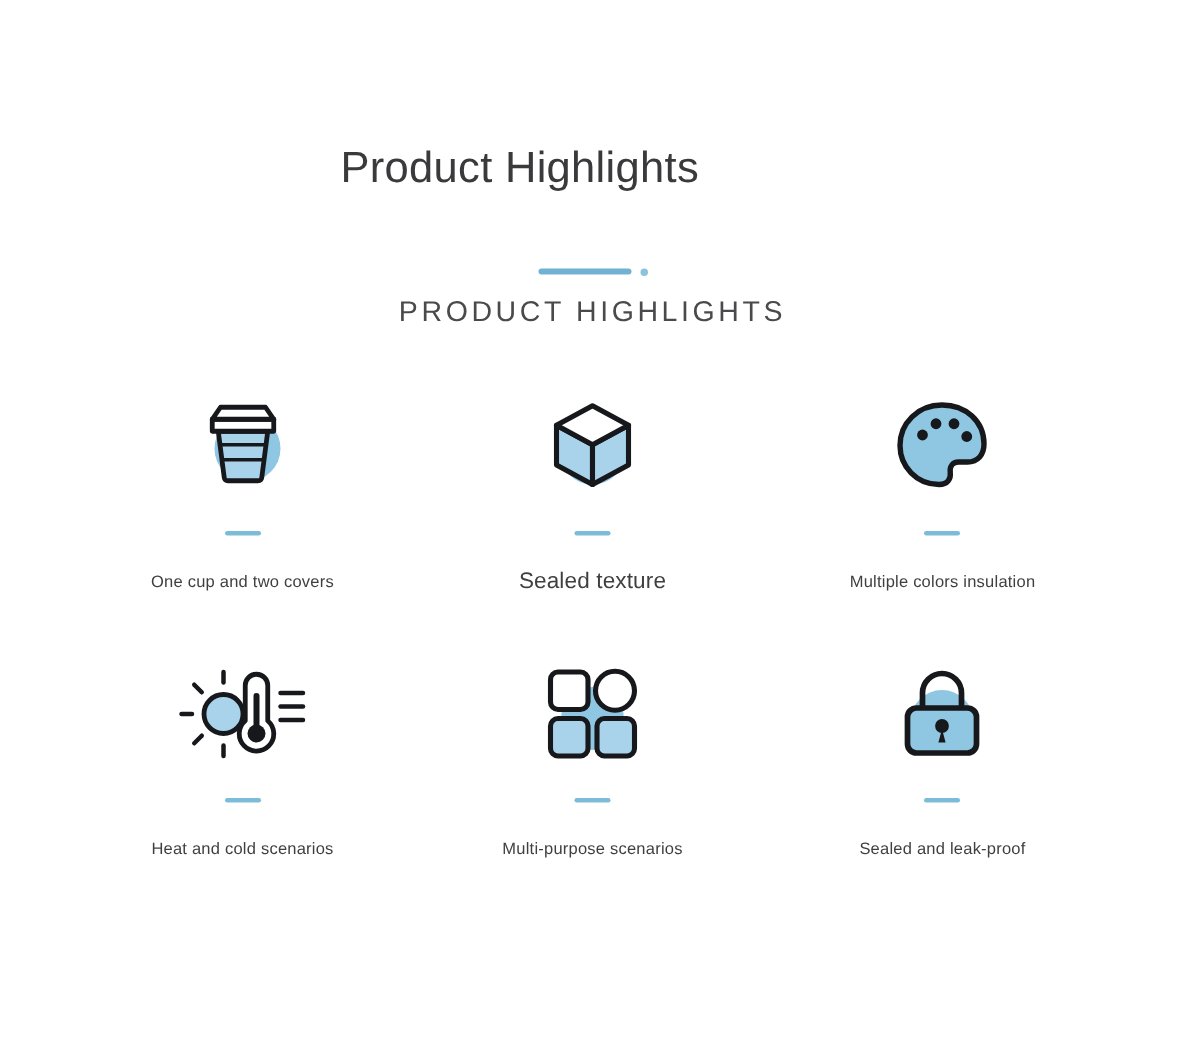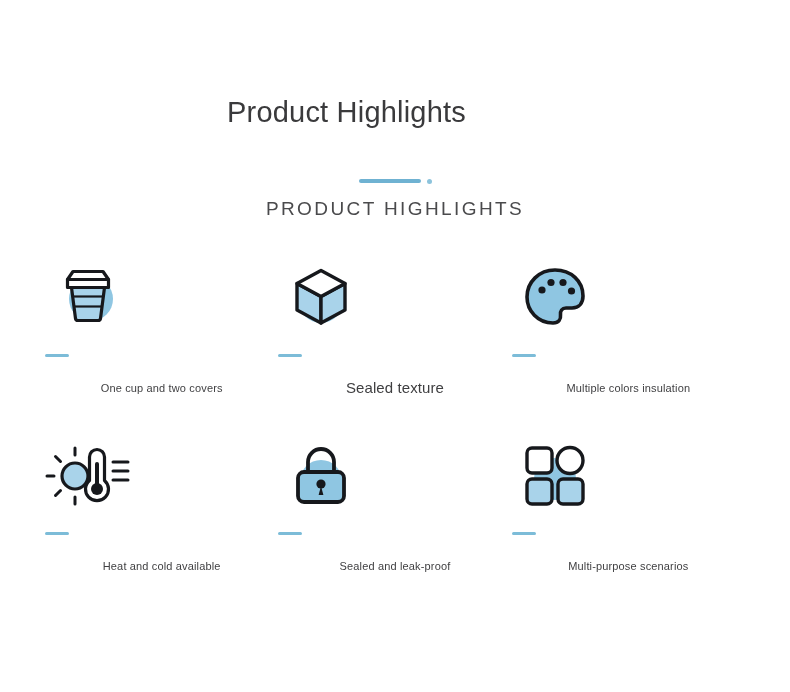--- a/index.html
+++ b/index.html
@@ -83,20 +83,21 @@
     left: 45px;
     width: 700px;
     display: grid;
     grid-template-columns: repeat(3, 1fr);
     grid-template-rows: 178px 178px;
   }
 
   .feature {
     display: flex;
     flex-direction: column;
+    align-items: center;
   }
 
   .icon-wrap {
     width: 86px;
     height: 72px;
     display: flex;
     align-items: center;
     justify-content: center;
   }
 
@@ -215,48 +216,48 @@
           <line x1="52" y1="20" x2="52" y2="42" stroke="#16181c" stroke-width="4" stroke-linecap="round"></line>
 
           <g stroke="#16181c" stroke-width="3" stroke-linecap="round">
             <line x1="68" y1="18" x2="83" y2="18"></line>
             <line x1="68" y1="27" x2="83" y2="27"></line>
             <line x1="68" y1="36" x2="83" y2="36"></line>
           </g>
         </svg>
       </div>
       <div class="feature-rule"></div>
-      <div class="feature-label">Heat and cold available</div>
-    </div>
-
-    <div class="feature">
-      <div class="icon-wrap">
-        <svg width="60" height="66" viewBox="0 0 60 66">
-          <circle cx="30" cy="38" r="21" fill="#8fc6e2"></circle>
-
-          <path d="M17 30 L17 19 a13 13 0 0 1 26 0 L43 30" fill="none" stroke="#16181c" stroke-width="3.8" stroke-linecap="round"></path>
-
-          <rect x="7" y="29" width="46" height="30" rx="6" fill="#8fc6e2" stroke="#16181c" stroke-width="3.8"></rect>
-
-          <circle cx="30" cy="41" r="4.6" fill="#16181c"></circle>
-          <path d="M30 43 L27.6 52 L32.4 52 Z" fill="#16181c"></path>
-        </svg>
-      </div>
-      <div class="feature-rule"></div>
-      <div class="feature-label">Sealed and leak-proof</div>
+      <div class="feature-label">Heat and cold scenarios</div>
     </div>
 
     <div class="feature">
       <div class="icon-wrap">
         <svg width="66" height="66" viewBox="0 0 66 66">
           <circle cx="33" cy="36" r="21" fill="#8fc6e2"></circle>
           <rect x="5" y="5" width="25" height="25" rx="5" fill="#ffffff" stroke="#16181c" stroke-width="3.4"></rect>
           <circle cx="48" cy="17.5" r="13" fill="#ffffff" stroke="#16181c" stroke-width="3.4"></circle>
           <rect x="5" y="36" width="25" height="25" rx="5" fill="#a9d3ea" stroke="#16181c" stroke-width="3.4"></rect>
           <rect x="36" y="36" width="25" height="25" rx="5" fill="#a9d3ea" stroke="#16181c" stroke-width="3.4"></rect>
         </svg>
       </div>
       <div class="feature-rule"></div>
       <div class="feature-label">Multi-purpose scenarios</div>
     </div>
 
+    <div class="feature">
+      <div class="icon-wrap">
+        <svg width="60" height="66" viewBox="0 0 60 66">
+          <circle cx="30" cy="38" r="21" fill="#8fc6e2"></circle>
+
+          <path d="M17 30 L17 19 a13 13 0 0 1 26 0 L43 30" fill="none" stroke="#16181c" stroke-width="3.8" stroke-linecap="round"></path>
+
+          <rect x="7" y="29" width="46" height="30" rx="6" fill="#8fc6e2" stroke="#16181c" stroke-width="3.8"></rect>
+
+          <circle cx="30" cy="41" r="4.6" fill="#16181c"></circle>
+          <path d="M30 43 L27.6 52 L32.4 52 Z" fill="#16181c"></path>
+        </svg>
+      </div>
+      <div class="feature-rule"></div>
+      <div class="feature-label">Sealed and leak-proof</div>
+    </div>
+
   </div>
 </div>
 
 </body></html>

